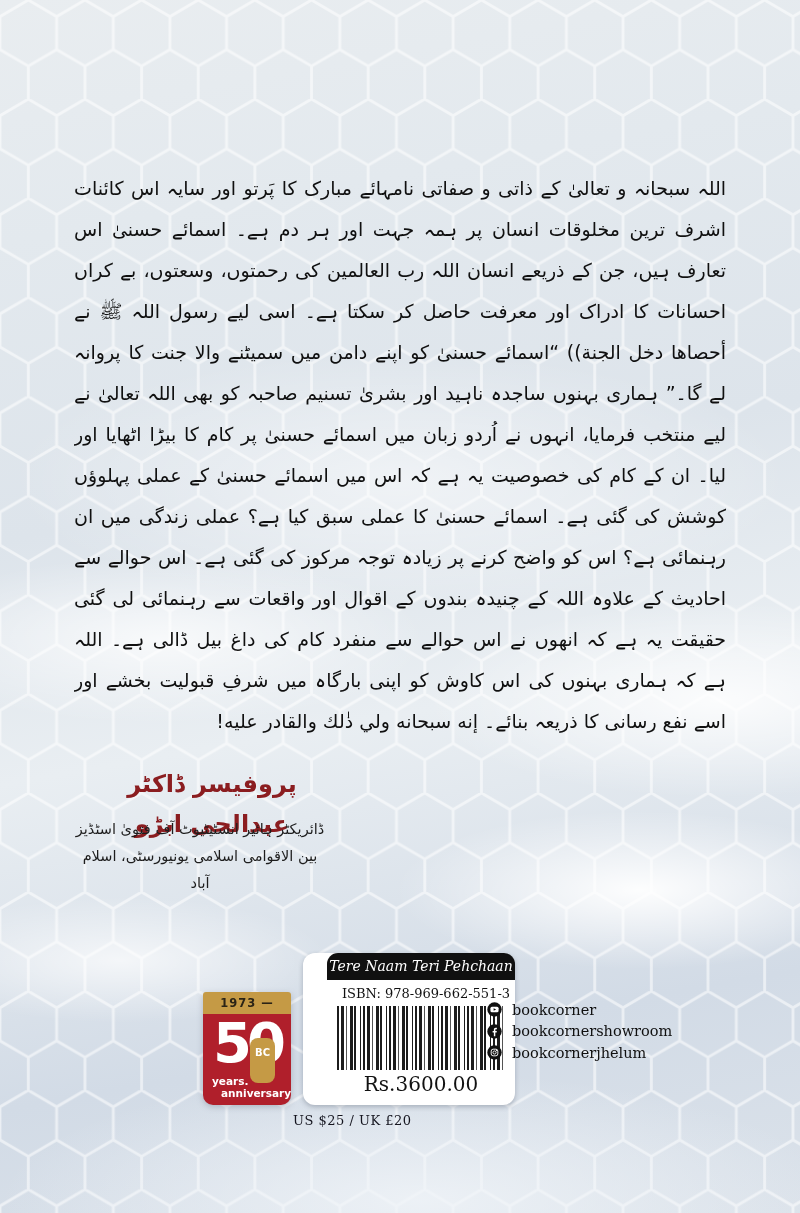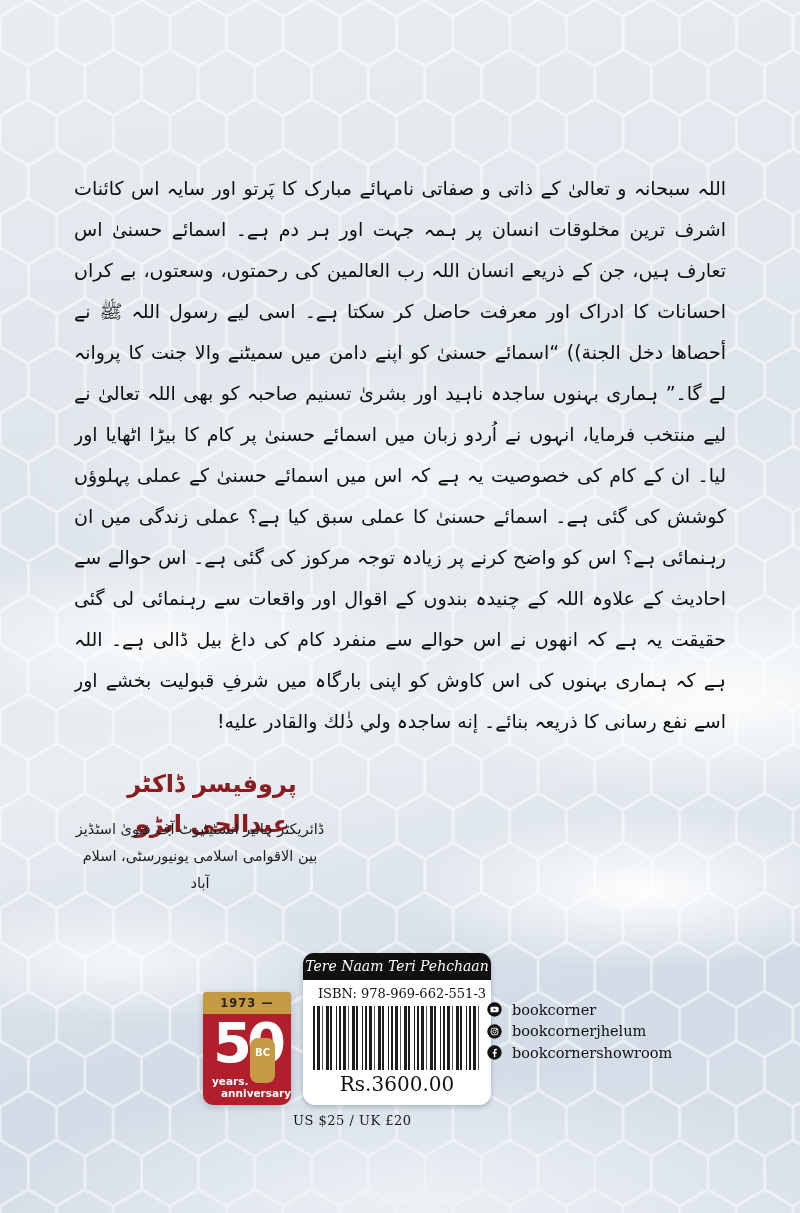--- a/index.html
+++ b/index.html
@@ -40,21 +40,21 @@
   .anniv-band{height:22px;background:#c59a45;color:#2b2416;font-weight:bold;font-size:11.5px;
     text-align:center;line-height:22px;letter-spacing:1px;border-radius:3px 3px 0 0;}
   .anniv-body{height:91px;background:#b01f2b;border-radius:0 0 10px 10px;position:relative;color:#fff;overflow:hidden;}
   .anniv-50{font-size:56px;font-weight:bold;line-height:56px;text-align:center;margin-top:1px;letter-spacing:-5px;}
   .anniv-mono{position:absolute;top:24px;left:47px;width:25px;height:45px;background:#c59a45;
     border-radius:8px;color:#fff;font-size:10px;font-weight:bold;text-align:center;line-height:29px;letter-spacing:0;}
   .anniv-caption{position:absolute;left:9px;bottom:7px;font-size:10.5px;font-weight:bold;line-height:10.5px;color:#fff;}
   .anniv-caption .cap2{margin-left:9px;margin-top:1px;}
   
   .card{position:absolute;left:303px;top:953px;width:188px;height:152px;background:#fff;
-    border-radius:12px;box-shadow:0 2px 5px rgba(50,60,80,.3);}
+    border-radius:12px;box-shadow:0 2px 5px rgba(50,60,80,.3);padding-left:24px;}
   .card-header{height:27px;background:#101010;color:#fff;border-radius:11px 11px 0 0;text-align:center;
     font-family:"DejaVu Serif",serif;font-style:italic;font-size:14px;line-height:27px;}
   .card-isbn{text-align:center;font-family:"DejaVu Serif",serif;font-size:13px;margin-top:6px;color:#111;margin-left:10px;}
   .bars{margin:5px auto 0;width:168px;height:64px;
     background:repeating-linear-gradient(90deg,
       #1c1c1c 0 2px,#fff 2px 4px,#1c1c1c 4px 7px,#fff 7px 9px,#555 9px 10px,#fff 10px 13px,
       #1c1c1c 13px 16px,#fff 16px 17px,#1c1c1c 17px 19px,#fff 19px 23px,#1c1c1c 23px 24px,#fff 24px 26px);}
   .card-price{text-align:center;font-family:"DejaVu Serif",serif;font-size:20px;margin-top:2px;color:#111;}
   
   .social{position:absolute;left:487px;top:999px;}
@@ -88,21 +88,21 @@
     <div class="urdu-line">احسانات کا ادراک اور معرفت حاصل کر سکتا ہے۔ اسی لیے رسول اللہ ﷺ نے فرمایا: ((من</div>
     <div class="urdu-line">أحصاها دخل الجنة)) “اسمائے حسنیٰ کو اپنے دامن میں سمیٹنے والا جنت کا پروانہ حاصل کر</div>
     <div class="urdu-line">لے گا۔” ہماری بہنوں ساجدہ ناہید اور بشریٰ تسنیم صاحبہ کو بھی اللہ تعالیٰ نے اس سعادت کے</div>
     <div class="urdu-line">لیے منتخب فرمایا، انہوں نے اُردو زبان میں اسمائے حسنیٰ پر کام کا بیڑا اٹھایا اور اس کام کو مکمل کر</div>
     <div class="urdu-line">لیا۔ ان کے کام کی خصوصیت یہ ہے کہ اس میں اسمائے حسنیٰ کے عملی پہلوؤں کو اجاگر کرنے کی</div>
     <div class="urdu-line">کوشش کی گئی ہے۔ اسمائے حسنیٰ کا عملی سبق کیا ہے؟ عملی زندگی میں ان اسمائے حسنیٰ میں کیا</div>
     <div class="urdu-line">رہنمائی ہے؟ اس کو واضح کرنے پر زیادہ توجہ مرکوز کی گئی ہے۔ اس حوالے سے آیات اور مستند</div>
     <div class="urdu-line">احادیث کے علاوہ اللہ کے چنیدہ بندوں کے اقوال اور واقعات سے رہنمائی لی گئی ہے۔</div>
     <div class="urdu-line">حقیقت یہ ہے کہ انھوں نے اس حوالے سے منفرد کام کی داغ بیل ڈالی ہے۔ اللہ تعالیٰ سے دعا</div>
     <div class="urdu-line">ہے کہ ہماری بہنوں کی اس کاوش کو اپنی بارگاہ میں شرفِ قبولیت بخشے اور اپنے بندوں کے لیے</div>
-    <div class="urdu-line last">اسے نفع رسانی کا ذریعہ بنائے۔ إنه ساجدہ ولي ذٰلك والقادر عليه!</div>
+    <div class="urdu-line last">اسے نفع رسانی کا ذریعہ بنائے۔ إنه سبحانه ولي ذٰلك والقادر عليه!</div>
   </div>
 
   <div class="author-name">پروفیسر ڈاکٹر عبدالحی ابڑو</div>
   <div class="author-roles">
     <div>ڈائریکٹر ہائیر انسٹیٹیوٹ آف فتویٰ اسٹڈیز</div>
     <div>بین الاقوامی اسلامی یونیورسٹی، اسلام آباد</div>
   </div>
 
   <div class="anniv">
     <div class="anniv-band">1973 — 2023</div>
@@ -128,30 +128,30 @@
       <svg viewBox="0 0 24 24">
         <circle cx="12" cy="12" r="11.5" fill="#101010"></circle>
         <rect x="5.5" y="7.6" width="13" height="8.8" rx="2.4" fill="#fff"></rect>
         <path d="M10.6 10.1 L14.6 12 L10.6 13.9 Z" fill="#101010"></path>
       </svg>
       <span class="social-handle">bookcorner</span>
     </div>
     <div class="social-row">
       <svg viewBox="0 0 24 24">
         <circle cx="12" cy="12" r="11.5" fill="#101010"></circle>
+        <path d="M13.3 19.5v-6.1h2.1l.3-2.4h-2.4V9.4c0-.7.2-1.2 1.2-1.2h1.3V6.1c-.2 0-1-.1-1.8-.1-1.8 0-3 1.1-3 3.1v1.9H9v2.4h2v6.1h2.3z" fill="#fff"></path>
+      </svg>
+      <span class="social-handle">bookcornershowroom</span>
+    </div>
+    <div class="social-row">
+      <svg viewBox="0 0 24 24">
+        <circle cx="12" cy="12" r="11.5" fill="#101010"></circle>
         <rect x="6.7" y="6.7" width="10.6" height="10.6" rx="3.1" fill="none" stroke="#fff" stroke-width="1.5"></rect>
         <circle cx="12" cy="12" r="2.5" fill="none" stroke="#fff" stroke-width="1.5"></circle>
         <circle cx="15.4" cy="8.7" r="1" fill="#fff"></circle>
       </svg>
       <span class="social-handle">bookcornerjhelum</span>
-    </div>
-    <div class="social-row">
-      <svg viewBox="0 0 24 24">
-        <circle cx="12" cy="12" r="11.5" fill="#101010"></circle>
-        <path d="M13.3 19.5v-6.1h2.1l.3-2.4h-2.4V9.4c0-.7.2-1.2 1.2-1.2h1.3V6.1c-.2 0-1-.1-1.8-.1-1.8 0-3 1.1-3 3.1v1.9H9v2.4h2v6.1h2.3z" fill="#fff"></path>
-      </svg>
-      <span class="social-handle">bookcornershowroom</span>
     </div>
   </div>
 
   <div class="price-intl">US $25 / UK £20</div>
 
 </div>
 
 </body></html>

